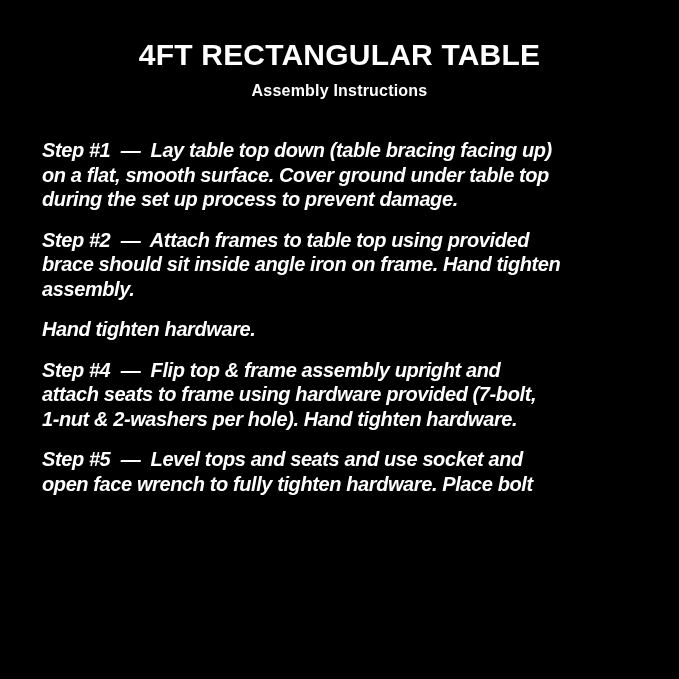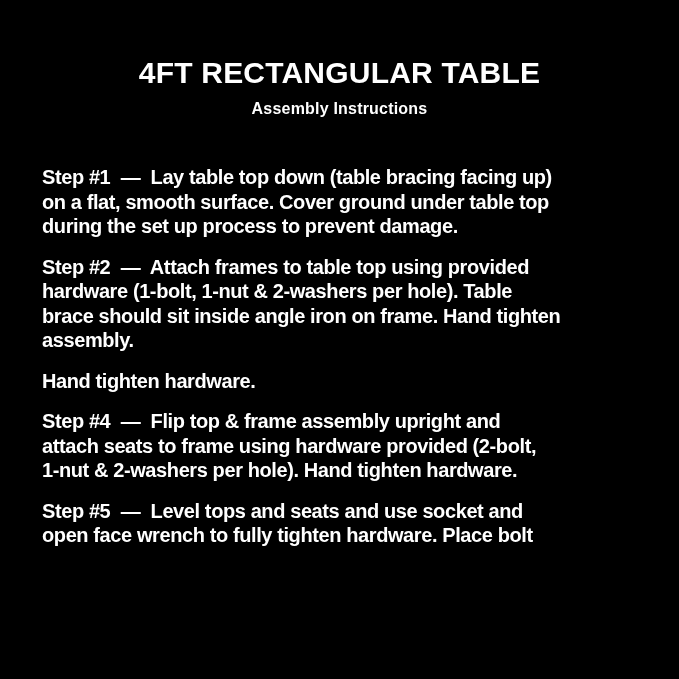--- a/index.html
+++ b/index.html
@@ -11,38 +11,39 @@
     position: relative;
     width: 679px;
     height: 679px;
     background: #000000;
     color: #ffffff;
     font-family: "Liberation Sans", sans-serif;
     overflow: hidden;
     box-sizing: border-box;
   }
   .header {
-    padding-top: 56px;
+    padding-top: 38px;
     text-align: center;
   }
   .title {
     font-size: 30px;
     line-height: 34px;
     font-weight: 700;
     letter-spacing: 0.2px;
   }
   .subtitle {
     font-size: 16px;
     line-height: 30px;
     font-weight: 700;
     margin-top: 4px;
     letter-spacing: 0.2px;
   }
   .steps {
-    margin: 41px 30px 0 42px;
+    margin: 32px 30px 0 42px;
+    font-style: italic;
   }
   .step {
     font-size: 20px;
     font-weight: 700;
     line-height: 24.5px;
     letter-spacing: -0.4px;
     margin-bottom: 16px;
   }
   .step-line {
     white-space: pre;
@@ -58,32 +59,31 @@
   </div>
   <div class="steps">
   <div class="step">
         <div class="step-line">Step #1  —  Lay table top down (table bracing facing up)</div>
         <div class="step-line">on a flat, smooth surface. Cover ground under table top</div>
         <div class="step-line">during the set up process to prevent damage.</div>
       </div>
 
   <div class="step">
         <div class="step-line">Step #2  —  Attach frames to table top using provided</div>
-        <div class="step-line">hardware (1-bolt, 1-nut &amp; 2-washers per hole). Table</div>
         <div class="step-line">brace should sit inside angle iron on frame. Hand tighten</div>
         <div class="step-line">assembly.</div>
       </div>
 
   <div class="step">
         <div class="step-line">Hand tighten hardware.</div>
       </div>
 
   <div class="step">
         <div class="step-line">Step #4  —  Flip top &amp; frame assembly upright and</div>
-        <div class="step-line">attach seats to frame using hardware provided (2-bolt,</div>
+        <div class="step-line">attach seats to frame using hardware provided (7-bolt,</div>
         <div class="step-line">1-nut &amp; 2-washers per hole). Hand tighten hardware.</div>
       </div>
 
   <div class="step">
         <div class="step-line">Step #5  —  Level tops and seats and use socket and</div>
         <div class="step-line">open face wrench to fully tighten hardware. Place bolt</div>
       </div>
 </div>
 </div>
 

